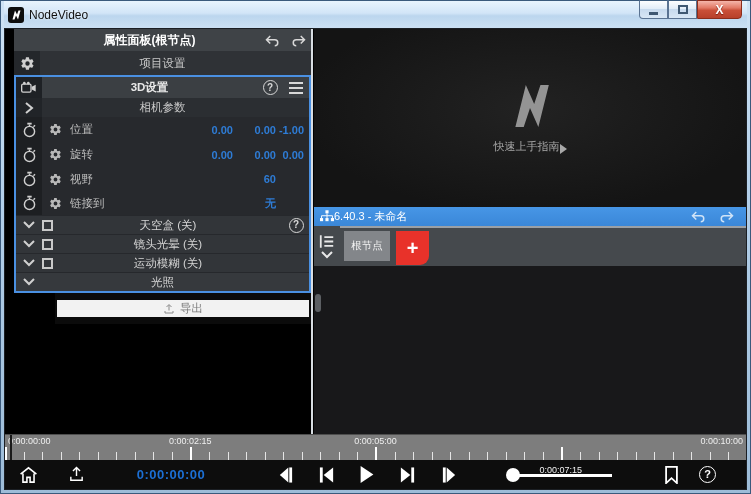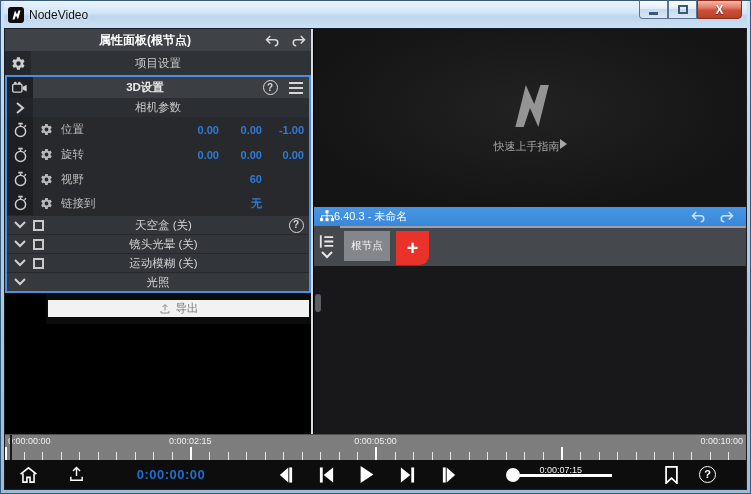--- a/index.html
+++ b/index.html
@@ -27,21 +27,21 @@
   .max-glyph { width:10px; height:9px; border:2px solid #3f5872; background:transparent; }
   .x-glyph { color:#fff; font-size:12px; font-weight:bold; text-shadow:0 1px 1px #7a1d0e; }
 
   
   .content { height:462px; background:#000; border:1px solid #1b1f24; position:relative;
     display:flex; flex-direction:column; }
   .main-row { height:407px; display:flex; }
 
   
   .left-panel { width:308px; display:flex; flex-direction:column; background:#000;
-    border-right:2px solid #d8dde2; position:relative; }
+    border-right:2px solid #d8dde2; position:relative;padding-left:9px; }
   .p-header { height:22px; background:#3f4347; display:flex; align-items:center; }
   .p-header .sp { width:26px; }
   .p-title { flex:1; text-align:center; color:#fff; font-size:12px; font-weight:bold; }
   .undo-btn { width:26px; display:flex; justify-content:center; cursor:pointer; }
 
   .prow { display:flex; align-items:center; }
   .icon-col { width:26px; align-self:stretch; background:#1e2125; display:flex;
     align-items:center; justify-content:center; flex:none; }
   .row-project { height:24px; background:#2f3236; }
   .row-project .icon-col { background:#24272b; }
@@ -50,21 +50,21 @@
   .sel-section { border:2px solid #4a90e2; }
   .row-3d { height:21px; background:#3b3f43; }
   .row-3d .plabel { font-weight:bold; color:#e8e8e8; }
   .row-cam { height:19px; background:#2b2e32; }
   .vrow { height:25px; background:#27292d; }
   .vrow.h24 { height:24px; }
   .vrow .icon-col { background:#1d1f22; }
   .gear-col { width:26px; display:flex; align-items:center; justify-content:center; flex:none; }
   .vlabel { flex:1; color:#bdbdbd; font-size:11.5px; padding-left:2px; }
   .vnum { width:43px; text-align:right; color:#2e7cd6; font-size:11px; font-weight:bold; }
-  .vnum.last { width:47px; padding-right:5px; }
+  .vnum.last { width:33px; padding-right:5px; }
 
   .trow { height:19px; background:#323539; display:flex; align-items:center; border-top:1px solid #26282c; }
   .chev-col { width:26px; display:flex; align-items:center; justify-content:center; flex:none; }
   .checkbox { width:11px; height:11px; border:2px solid #c9c9c9; background:transparent; flex:none; }
   .tlabel { flex:1; text-align:center; color:#d5d5d5; font-size:11.5px; }
   .t-end { width:26px; display:flex; justify-content:center; flex:none; }
 
   .help-circle { width:15px; height:15px; border:1.5px solid #d8d8d8; border-radius:50%;
     color:#d8d8d8; font-size:10px; font-weight:bold; display:flex; align-items:center;
     justify-content:center; line-height:1; }
@@ -73,21 +73,21 @@
 
   .export-wrap { height:31px; background:#0b0b0b; display:flex; align-items:center; padding:0 2px;margin-left:41px; }
   .export-btn { flex:1; height:17px; background:#f2f2f2; display:flex; align-items:center;
     justify-content:center; gap:5px; color:#7a7a7a; font-size:11.5px; cursor:pointer; }
   .p-fill { flex:1; background:#000; }
 
   
   .right-col { flex:1; display:flex; flex-direction:column; border-left:1px solid #000; }
   .preview { height:178px; background:radial-gradient(ellipse at 50% 45%, #222 0%, #141414 75%);
     display:flex; flex-direction:column; align-items:center; justify-content:center; }
-  .guide { margin-top:10px; display:flex; align-items:flex-start; color:#a8a8a8;
+  .guide { margin-top:10px; display:flex; align-items:flex-end; color:#a8a8a8;
     font-size:11px; cursor:pointer; }
   .play-tri { width:0; height:0; border-left:7px solid #a8a8a8; border-top:5px solid transparent;
     border-bottom:5px solid transparent; }
 
   .blue-bar { height:19px; background:linear-gradient(180deg,#4796e6,#3a87d8); display:flex;
     align-items:center; padding:0 6px; color:#fff; font-size:11px; }
   .blue-bar .bb-title { flex:1; }
   .blue-bar .undo-btn { width:28px; }
 
   .tabstrip { height:40px; background:#45494d; display:flex; }

